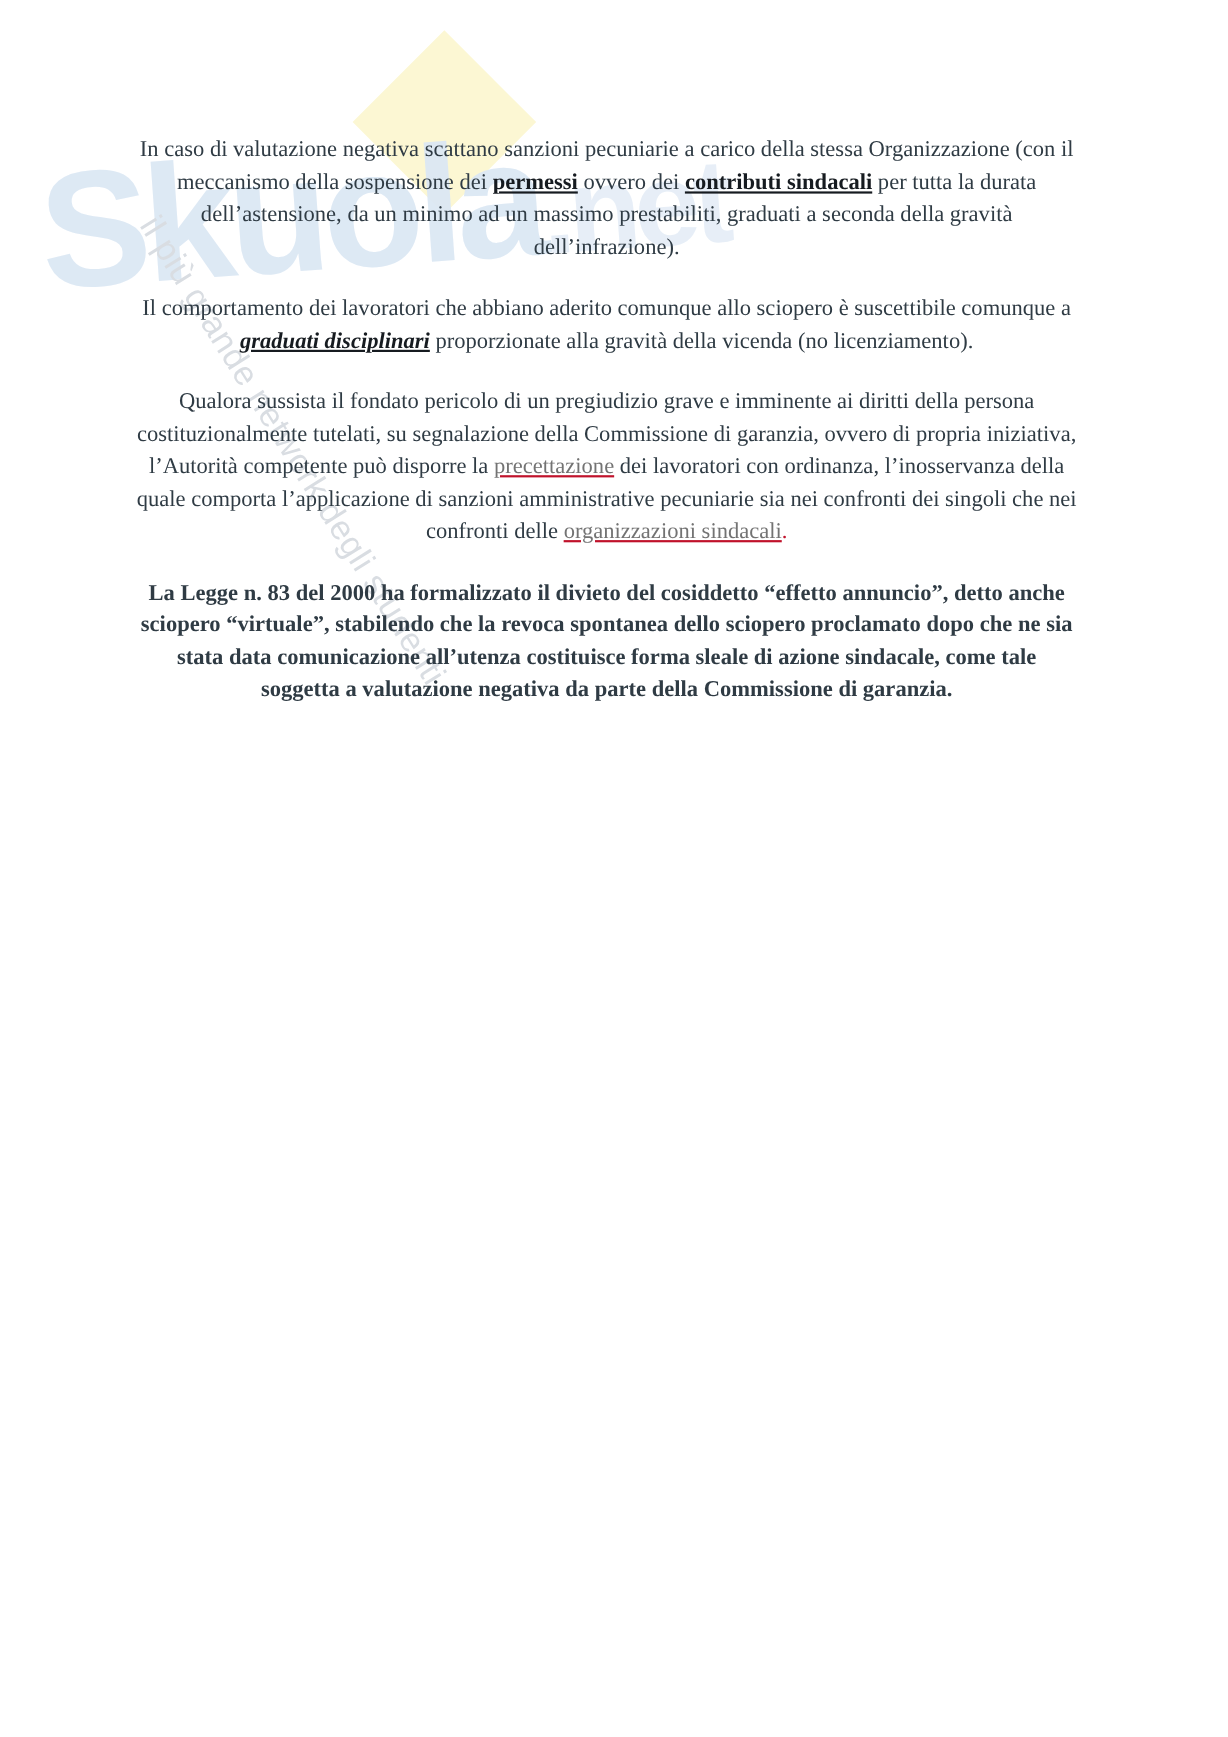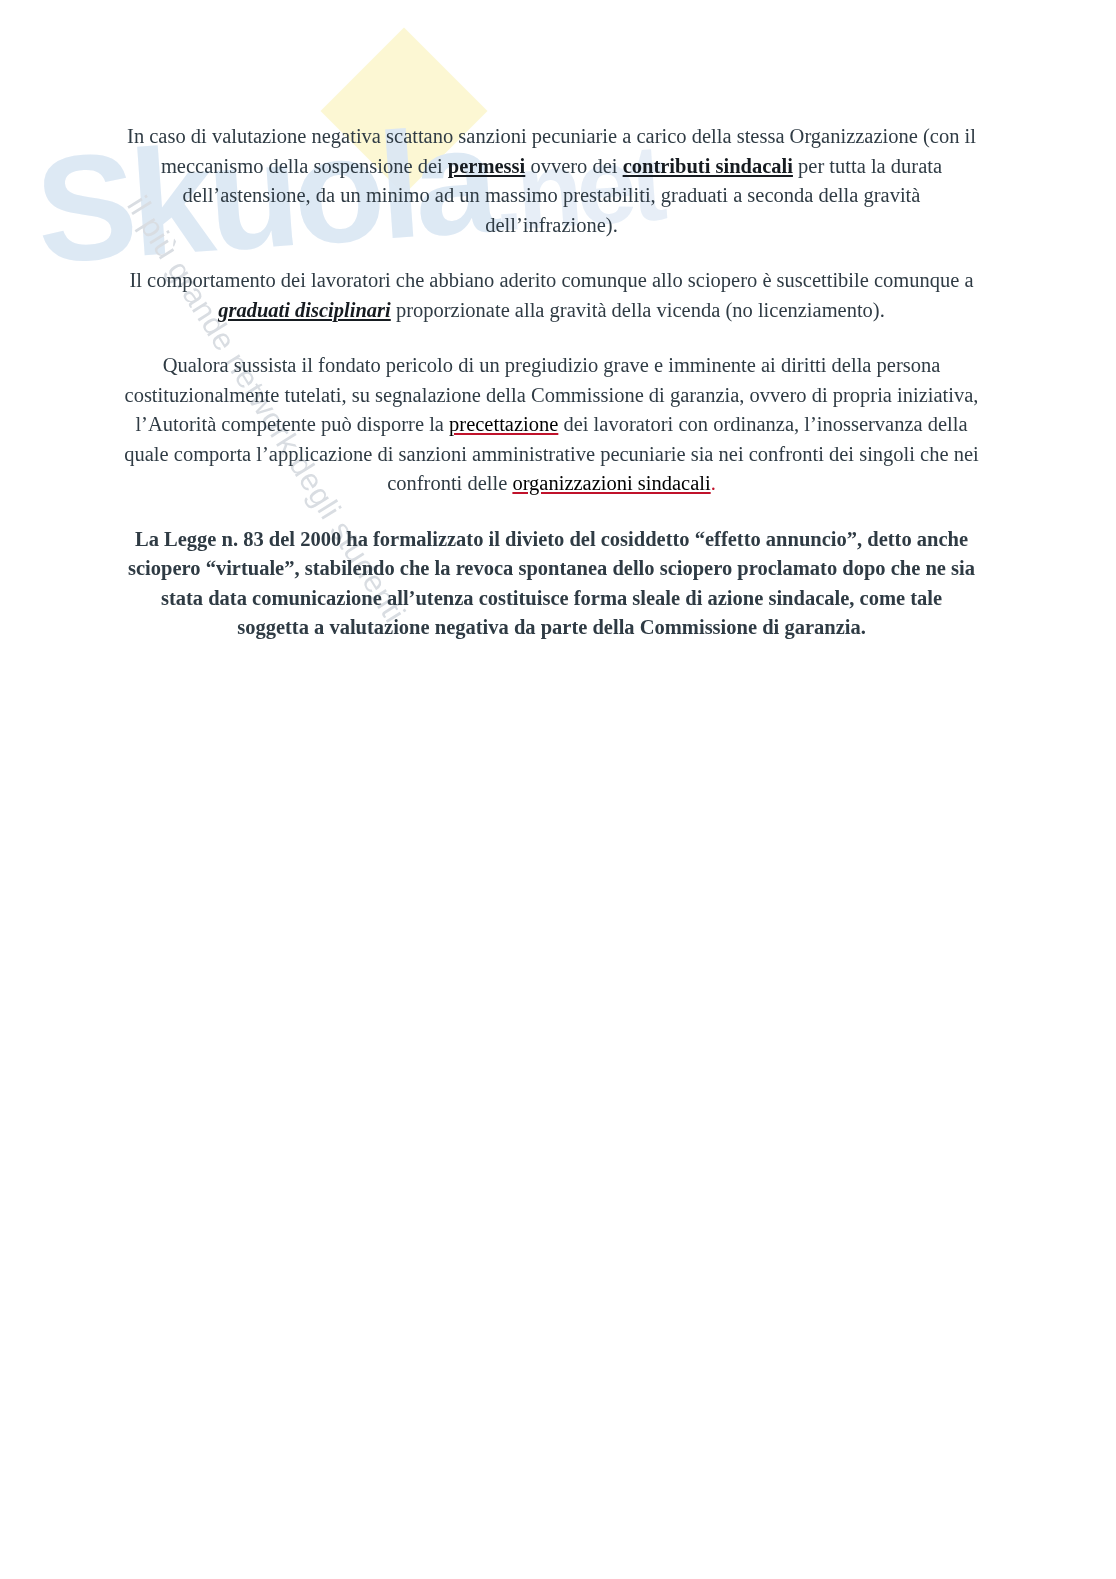--- a/index.html
+++ b/index.html
@@ -91,21 +91,21 @@
     text-underline-offset: 2px;
   }
   .bold-italic-ul {
     font-weight: 700;
     font-style: italic;
     color: #161b20;
     text-decoration: underline;
     text-underline-offset: 2px;
   }
   .red-ul {
-    color: #000000;
+    color: #737373;
     text-decoration: underline;
     text-decoration-color: #c0122b;
     text-underline-offset: 2px;
   }
   .red-plain {
     color: #c0122b;
   }
 </style>
 </head>
 <body>

